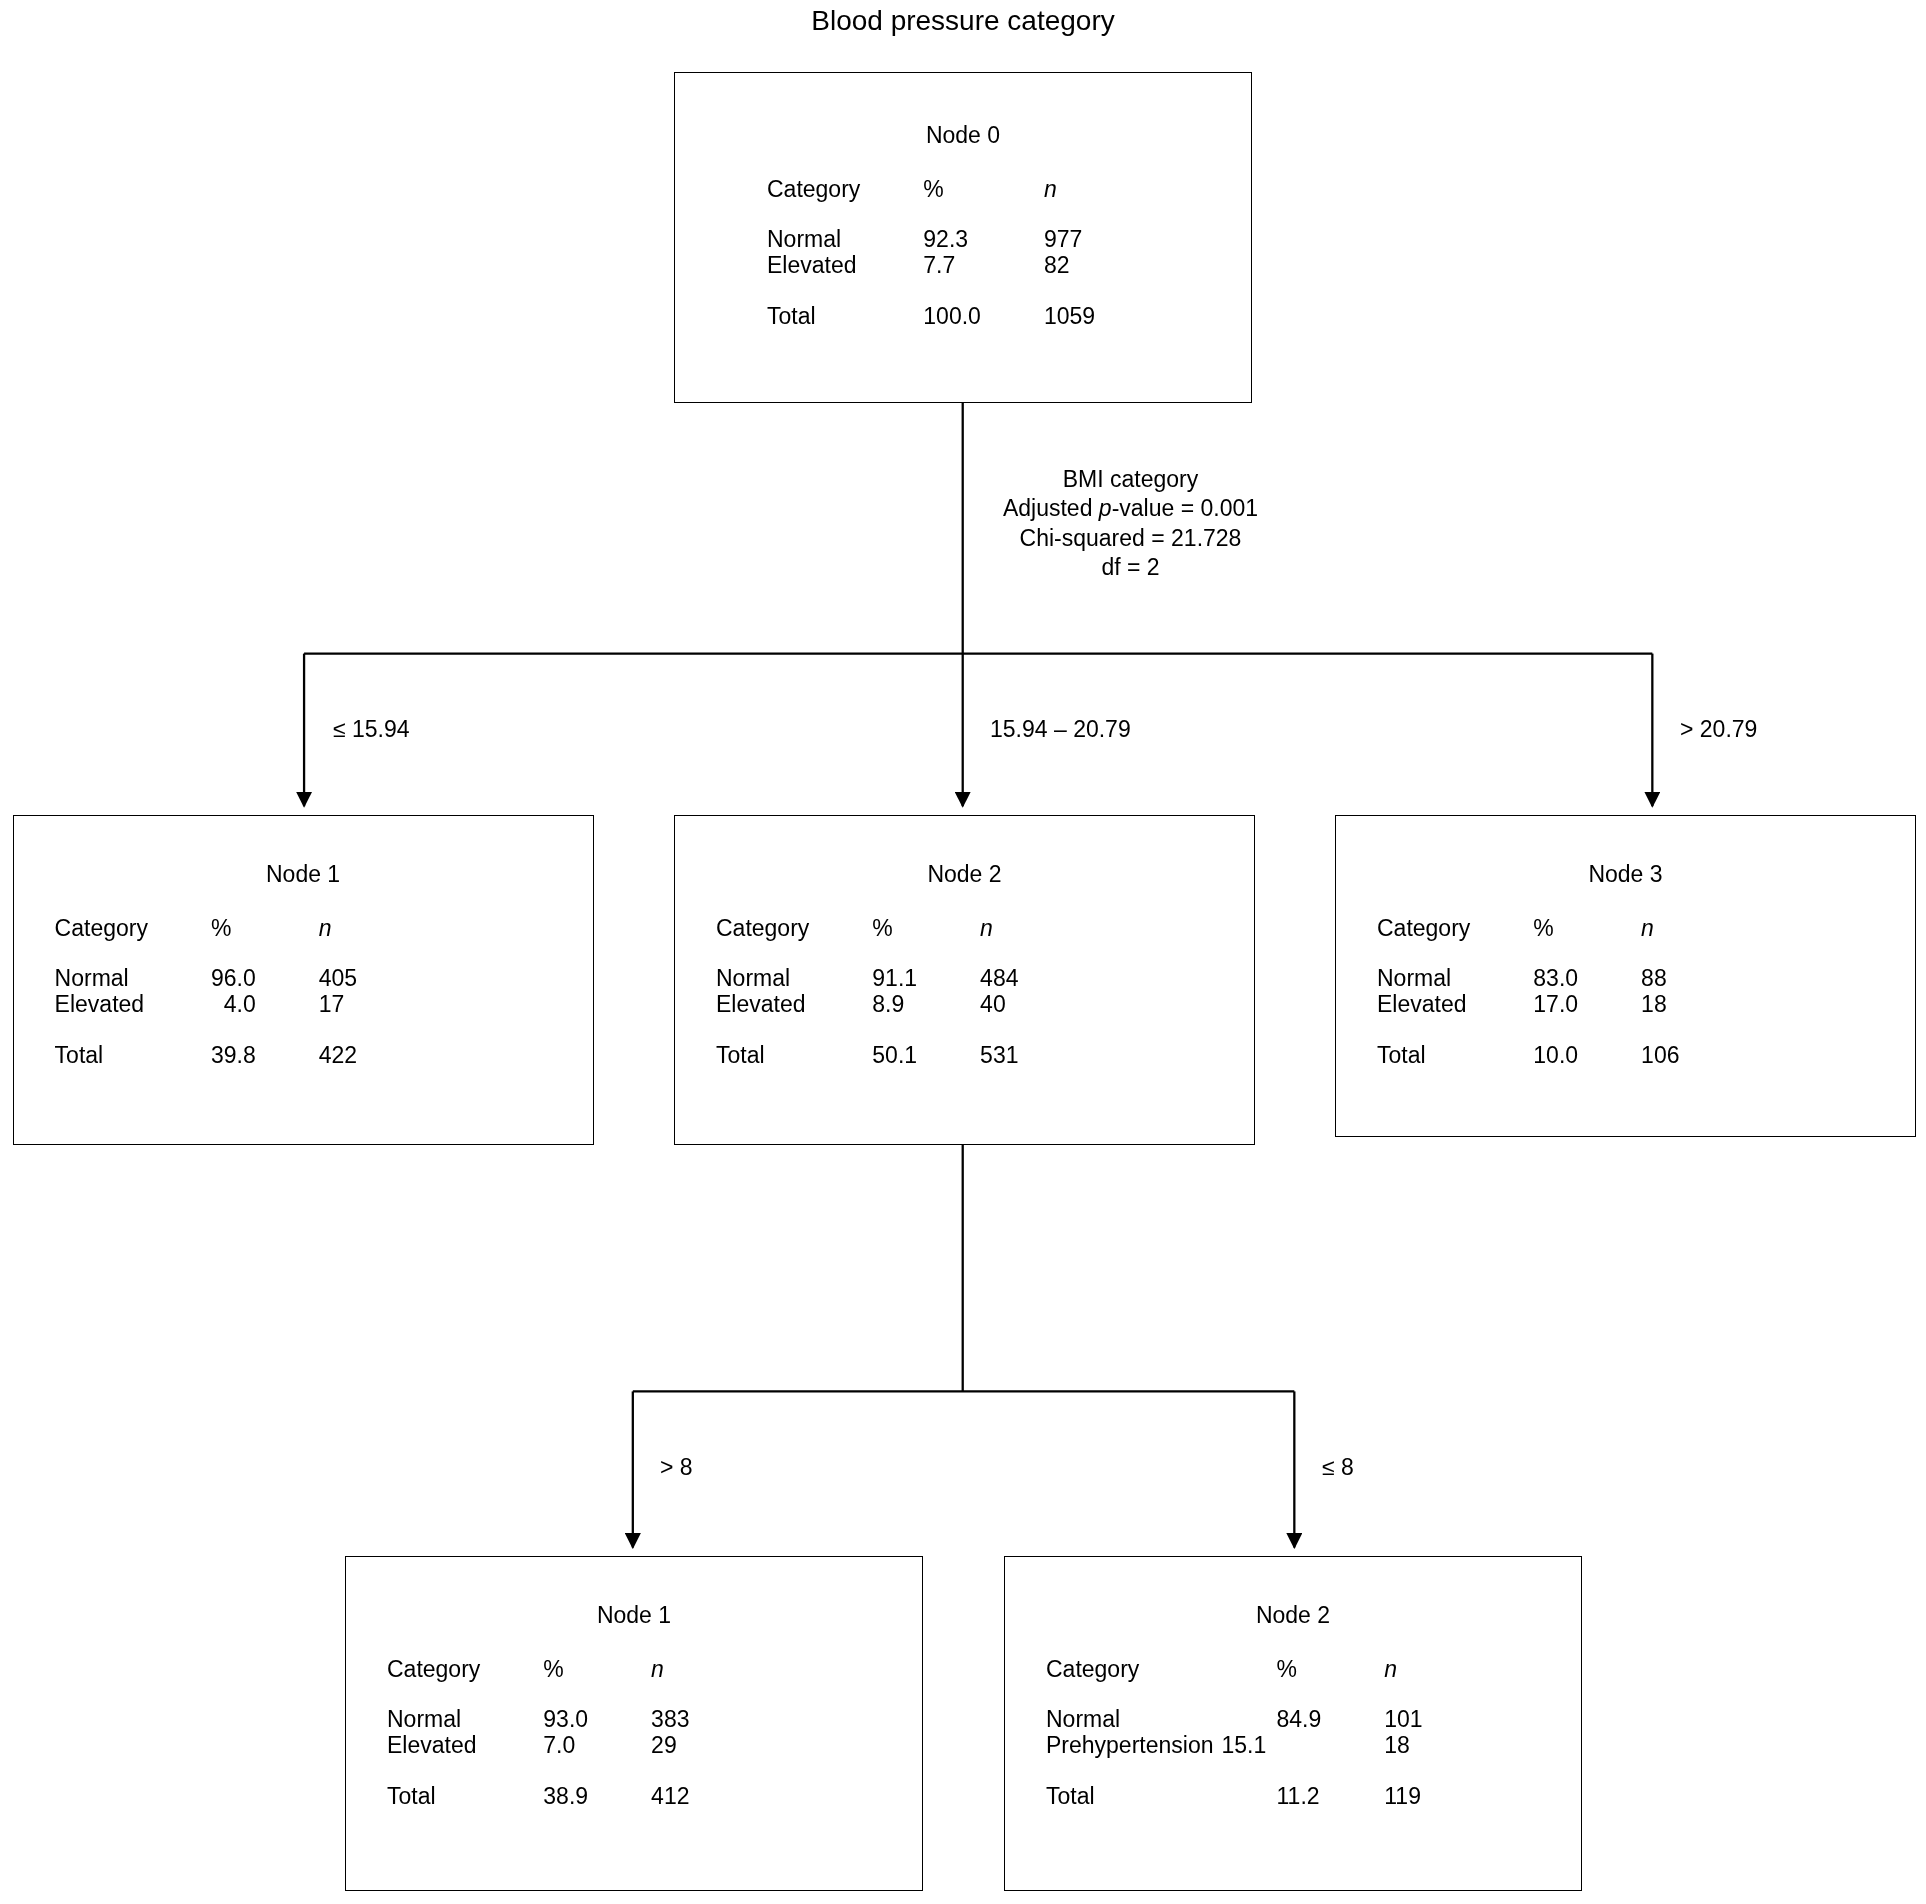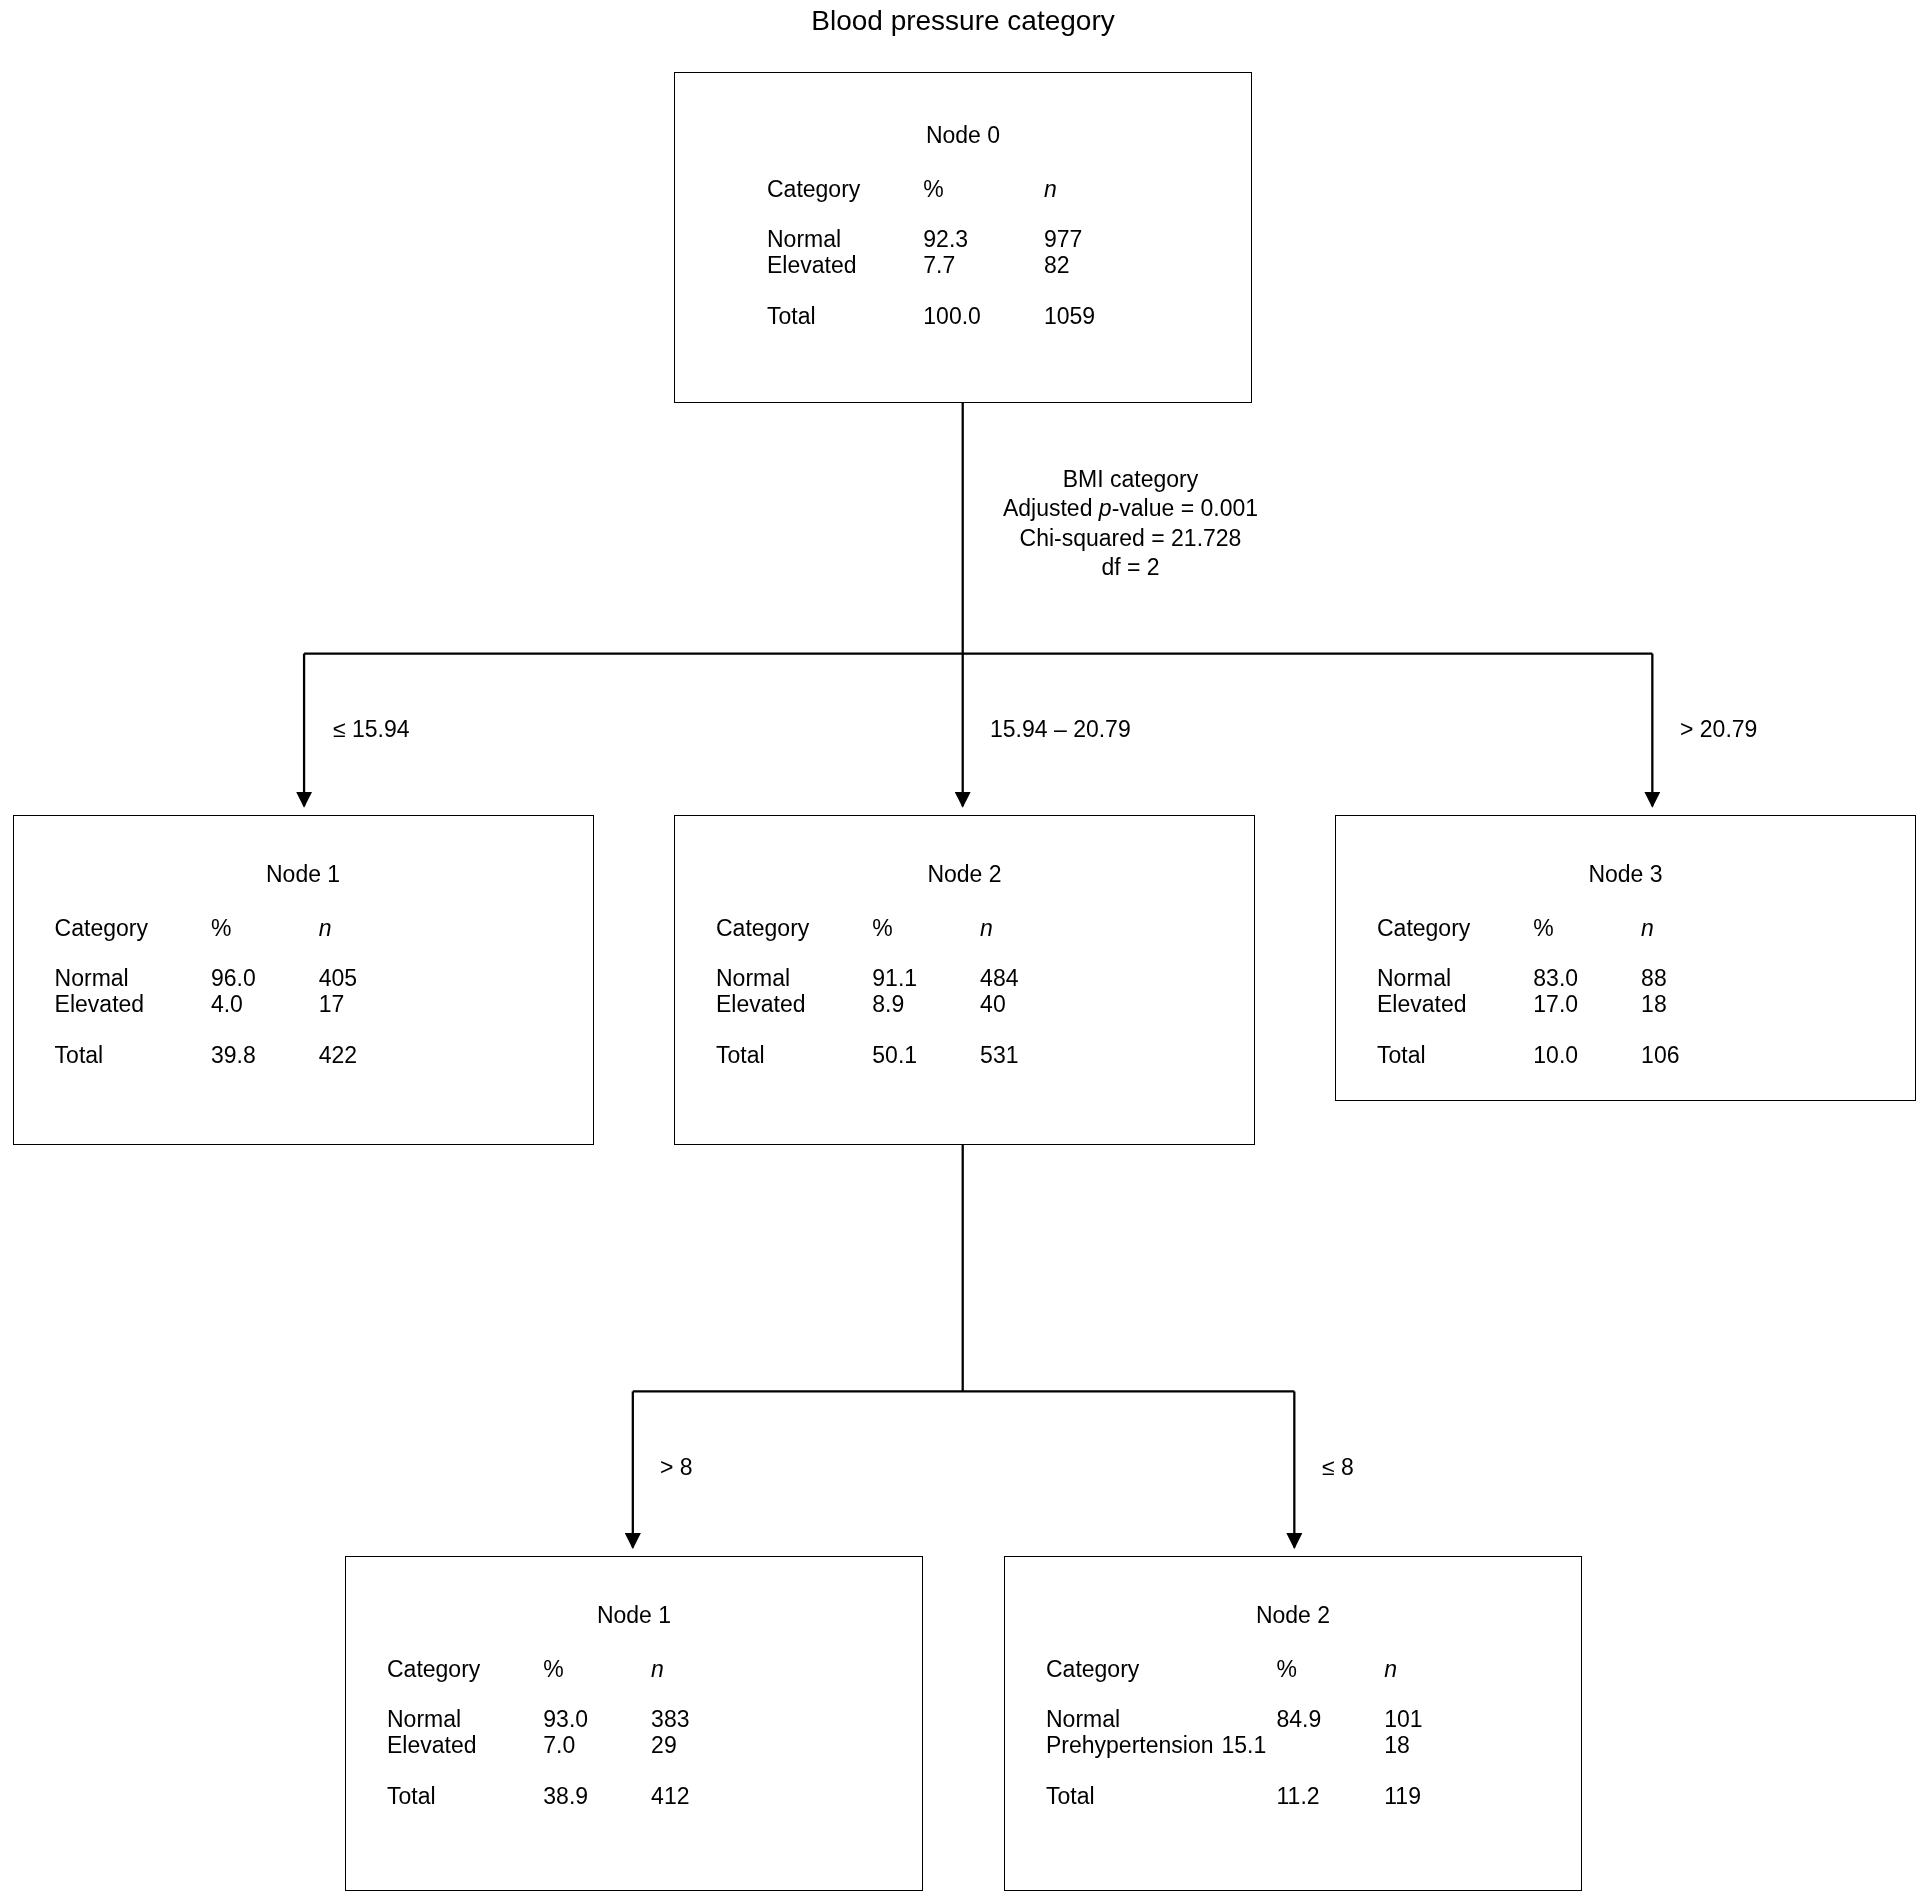--- a/index.html
+++ b/index.html
@@ -173,21 +173,21 @@
       <tr class="spacer-row">
             <td colspan="3"></td>
           </tr>
       <tr>
         <td class="col-cat">Normal</td>
         <td class="col-pct" style="padding-left:63px;">96.0</td>
         <td class="col-n" style="padding-left:63px;">405</td>
       </tr>
       <tr>
         <td class="col-cat">Elevated</td>
-        <td class="col-pct" style="padding-left:63px;">4.0</td>
+        <td class="col-pct" style="padding-left:63px;text-align:right;">4.0</td>
         <td class="col-n" style="padding-left:63px;">17</td>
       </tr>
       <tr class="spacer-row">
             <td colspan="3"></td>
           </tr>
       <tr>
         <td class="col-cat">Total</td>
         <td class="col-pct" style="padding-left:63px;">39.8</td>
         <td class="col-n" style="padding-left:63px;">422</td>
       </tr>
@@ -222,21 +222,21 @@
           </tr>
       <tr>
         <td class="col-cat">Total</td>
         <td class="col-pct" style="padding-left:63px;">50.1</td>
         <td class="col-n" style="padding-left:63px;">531</td>
       </tr>
     </tbody>
       </table>
   </div>
 
-  <div class="node-box" style="left:1335px; top:815px; width:581px; height:286px;">
+  <div class="node-box" style="left:1335px; top:815px; width:581px; height:322px;">
     <div class="node-title" style="top:45px;">Node 3</div>
     <table class="node-table" style="left:41px; top:99px;">
       <tbody>
           <tr>
         <td class="col-cat">Category</td>
         <td class="col-pct" style="padding-left:63px;">%</td>
         <td class="col-n hdr-n" style="padding-left:63px;">n</td>
       </tr>
       <tr class="spacer-row">
             <td colspan="3"></td>

